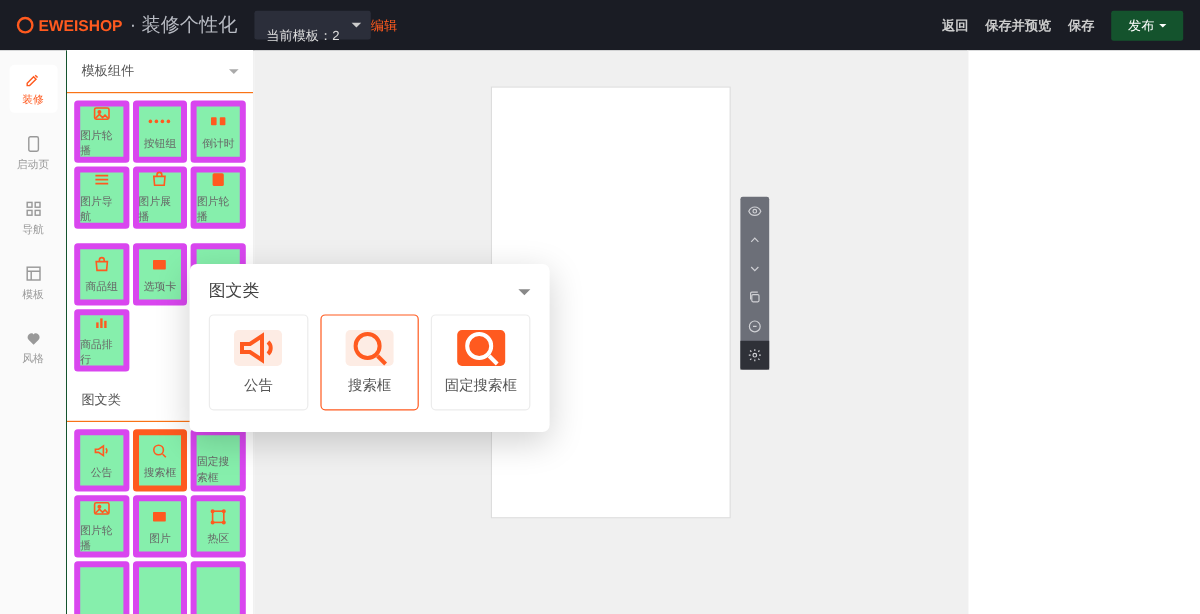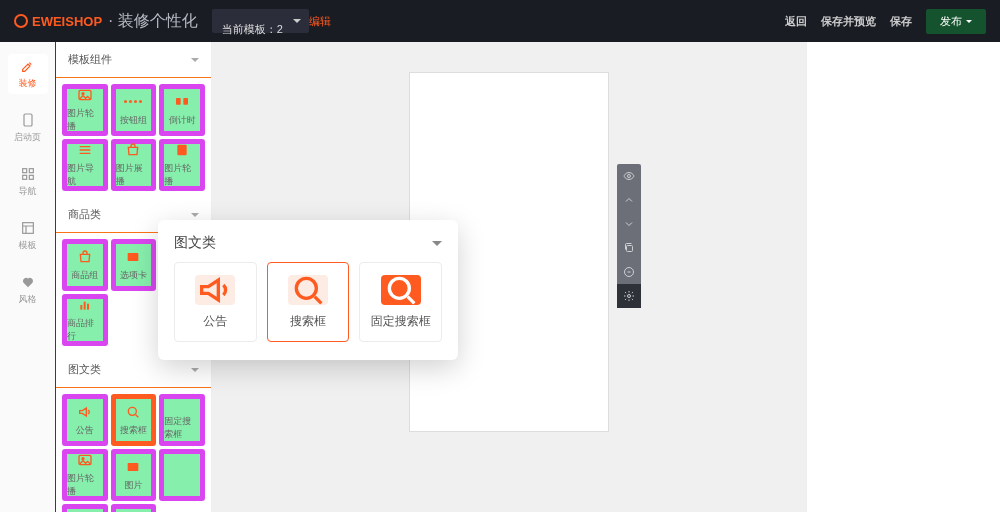--- a/index.html
+++ b/index.html
@@ -177,21 +177,20 @@
         </div>
         <div class="tile">
           <span class="tile-ico">
             <svg viewBox="0 0 24 24" fill="currentColor">
               <rect x="5" y="4" width="14" height="16" rx="2"></rect>
             </svg>
           </span>
           <span>图片轮播</span>
         </div>
       </div>
-      <div class="section-head">商品类</div>
       <div class="grid3">
         <div class="tile">
           <span class="tile-ico">
             <svg viewBox="0 0 24 24" stroke="currentColor" stroke-width="2" fill="none">
               <path d="M5 8h14l-1 11H6L5 8z"></path>
               <path d="M9 8V6a3 3 0 016 0v2"></path>
             </svg>
           </span>
           <span>商品组</span>
         </div>
@@ -252,20 +251,32 @@
           </span>
           <span>图片轮播</span>
         </div>
         <div class="tile">
           <span class="tile-ico">
             <svg viewBox="0 0 24 24" fill="currentColor">
               <rect x="4" y="6" width="16" height="12" rx="1"></rect>
             </svg>
           </span>
           <span>图片</span>
+        </div>
+        <div class="tile">
+          <span class="tile-ico">
+            <svg viewBox="0 0 24 24" stroke="currentColor" stroke-width="2" fill="none">
+              <rect x="5" y="5" width="14" height="14"></rect>
+              <circle cx="5" cy="5" r="1.5" fill="currentColor"></circle>
+              <circle cx="19" cy="5" r="1.5" fill="currentColor"></circle>
+              <circle cx="5" cy="19" r="1.5" fill="currentColor"></circle>
+              <circle cx="19" cy="19" r="1.5" fill="currentColor"></circle>
+            </svg>
+          </span>
+          <span>热区</span>
         </div>
         <div class="tile"></div>
         <div class="tile"></div>
         <div class="tile"></div>
       </div>
     </div>
   <div class="canvas-area">
     <div class="phone"></div>
     <div class="float-tools">
       <div class="ft">

